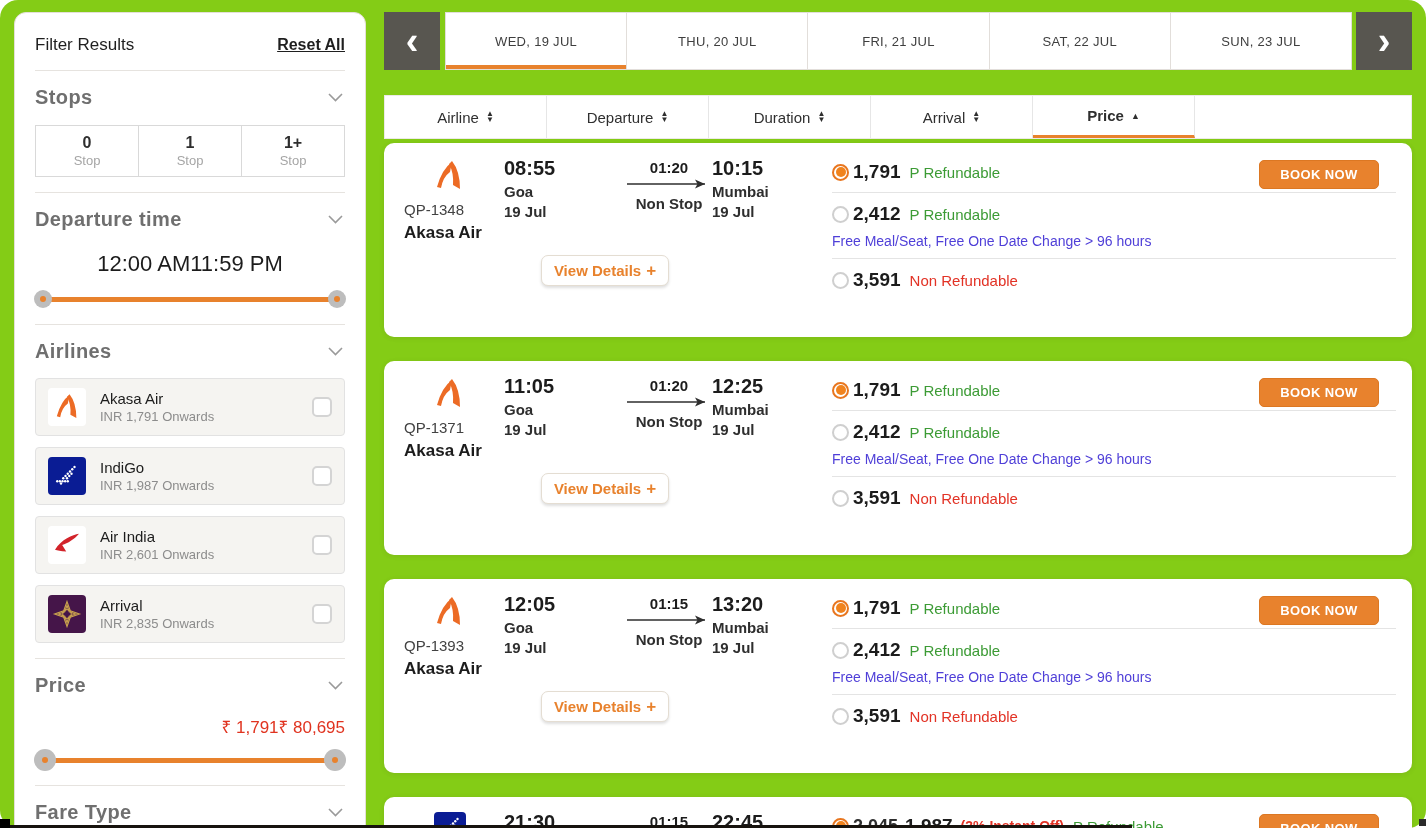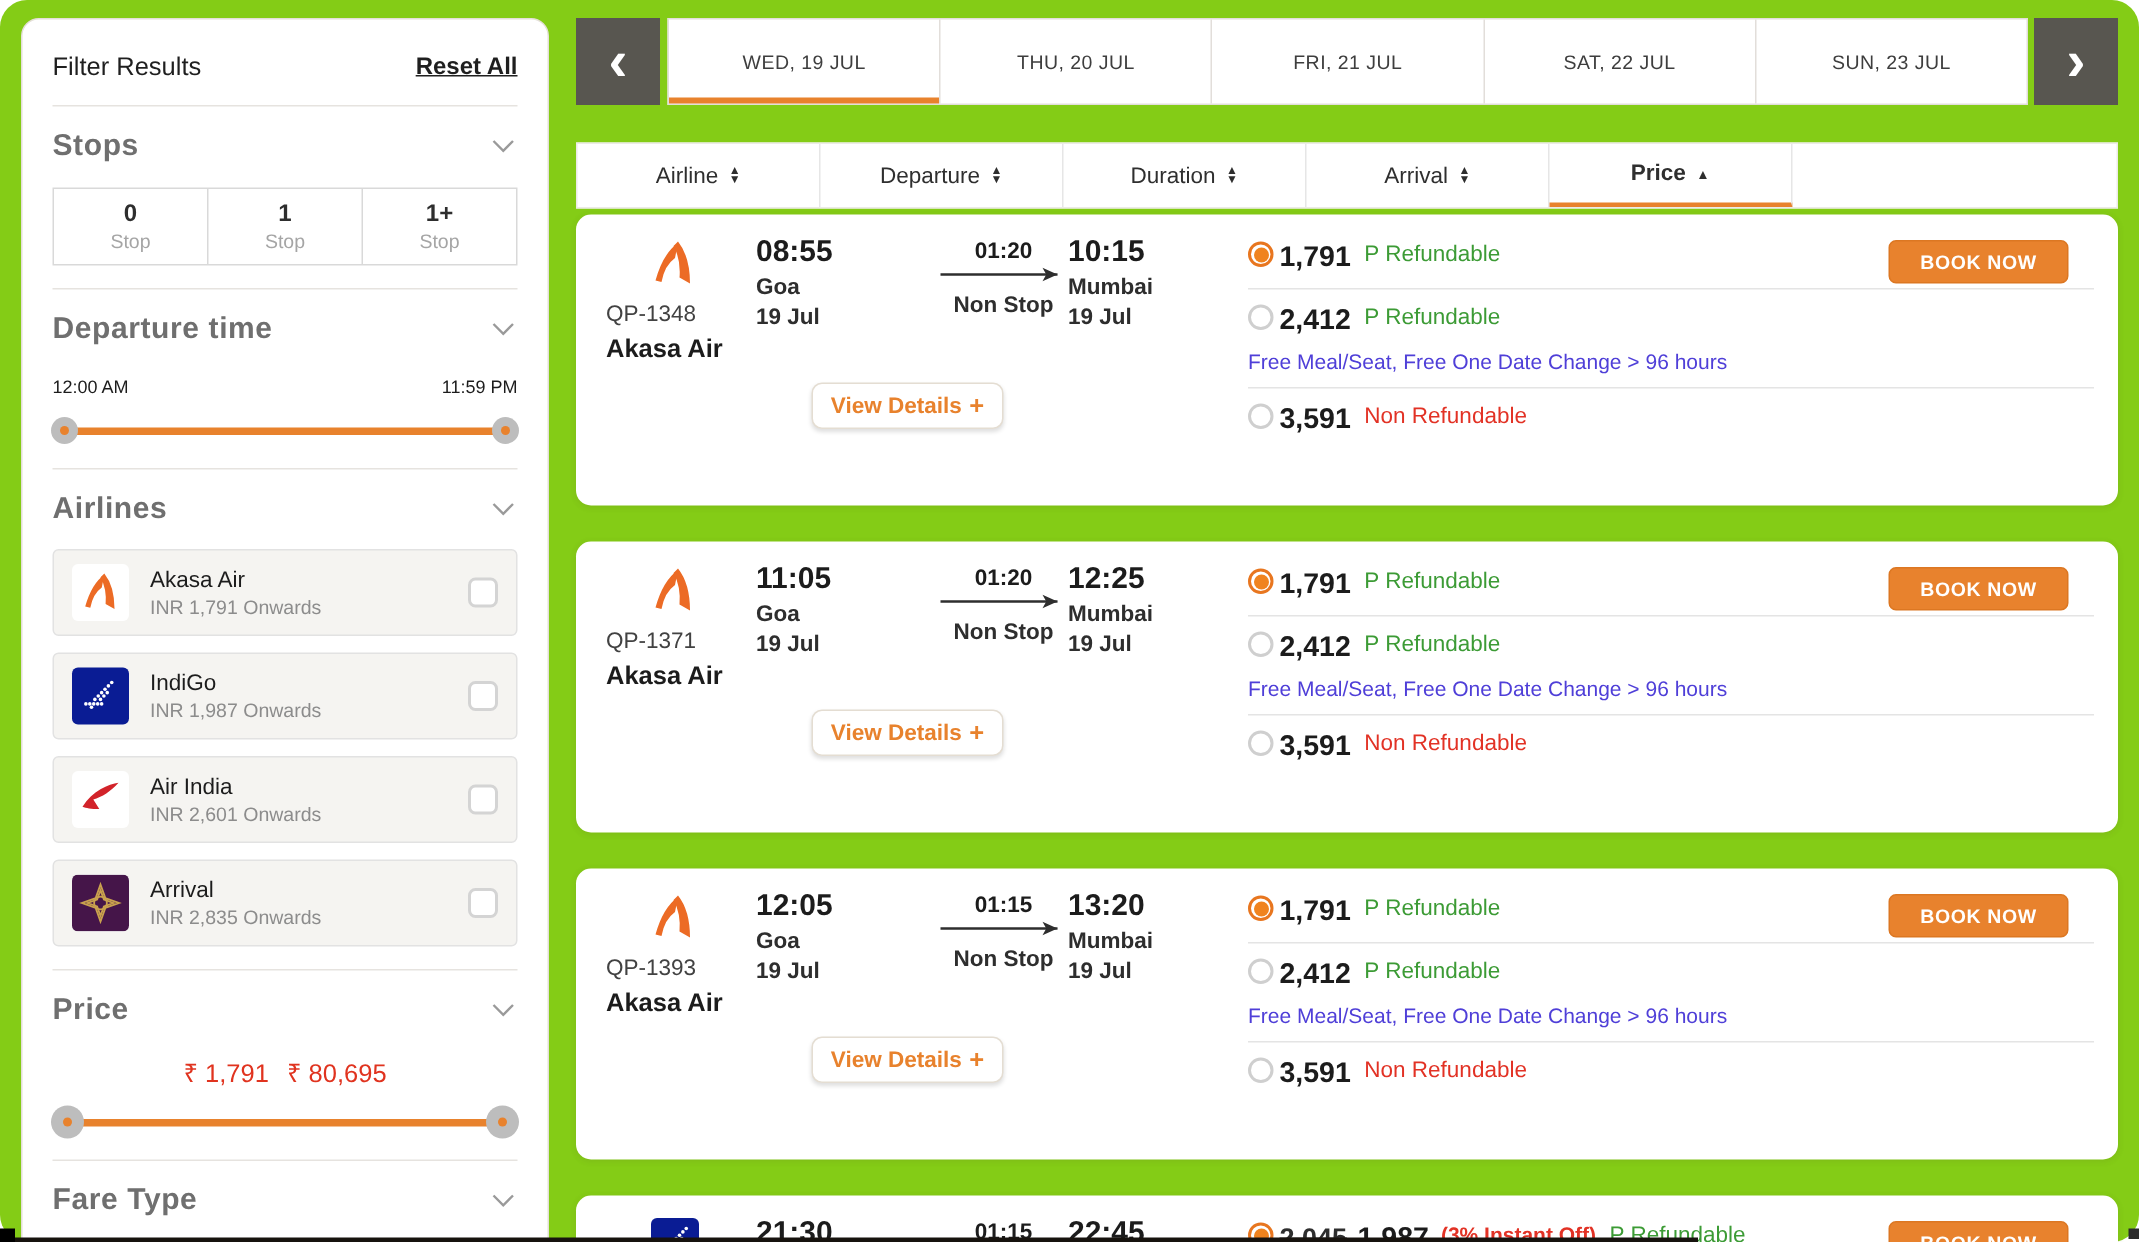--- a/index.html
+++ b/index.html
@@ -18,43 +18,43 @@
   .sb-sec-head { display:flex; justify-content:space-between; align-items:center; cursor:pointer; }
   .sb-sec-title { font-size:20px; font-weight:700; color:#6F6F6F; letter-spacing:.4px; }
   .chev { margin-right:2px; }
 
   .stops-row { display:flex; margin-top:16px; border:1px solid #D9D9D9; height:52px; background:#fff; }
   .stop-box { flex:1; text-align:center; padding-top:8px; border-right:1px solid #D9D9D9; cursor:pointer; }
   .stop-box:last-child { border-right:none; }
   .stop-count { font-size:16px; font-weight:700; color:#2E2E2E; }
   .stop-label { font-size:13px; color:#A5A5A5; margin-top:1px; }
 
-  .time-labels { display:flex; justify-content:space-between; margin-top:20px;
-                 font-size:12px; color:#1C1C1C; }
+  .time-labels { display:flex; justify-content:center; margin-top:20px;
+                 font-size:22px; color:#1C1C1C; }
   .slider { position:relative; height:20px; margin:12px 4px 0; }
   .slider .track { position:absolute; top:8px; left:0; right:0; height:5px; background:#E8822D; border-radius:3px; }
   .handle { position:absolute; top:1px; width:18px; height:18px; background:#BDBDBD; border-radius:50%; cursor:pointer; }
   .handle::after { content:''; position:absolute; left:6px; top:6px; width:6px; height:6px; border-radius:50%; background:#E8822D; }
   .handle.l { left:-5px; } .handle.r { right:-5px; }
   .slider.big .handle { width:22px; height:22px; top:-1px; }
   .slider.big .handle::after { left:8px; top:8px; }
 
   .air-list { margin-top:15px; }
   .air-item { display:flex; align-items:center; background:#F5F4F1; border:1px solid #E2E2E2;
               border-radius:4px; height:58px; padding:0 12px; margin-bottom:11px; cursor:pointer; }
   .logo-box { width:38px; height:38px; border-radius:4px; background:#fff; display:flex;
               align-items:center; justify-content:center; margin-right:14px; flex:none; overflow:hidden; }
   .lg-indigo { background:#0A1C94; }
   .air-name { font-size:15px; color:#1C1C1C; }
   .air-sub { font-size:13px; color:#8C8C8C; margin-top:2px; }
   .checkbox { margin-left:auto; width:20px; height:20px; background:#fff;
               border:2px solid #D4D4D4; border-radius:5px; cursor:pointer; flex:none; }
 
-  .price-labels { display:flex; justify-content:center; margin-top:18px;
-                  font-size:17px; color:#E0331F;gap:12px; }
+  .price-labels { display:flex; justify-content:flex-end; margin-top:18px;
+                  font-size:17px; color:#E0331F; }
   .partial-box { margin-top:15px; height:14px; border:1px solid #DCDCDC; border-bottom:none;
                  background:#F5F4F1; border-radius:4px 4px 0 0; }
 
   
   .main { position:absolute; left:384px; top:12px; width:1028px; }
 
   .date-bar { display:flex; height:58px; }
   .nav-btn { width:56px; height:58px; background:#585650; color:#fff; border:none; cursor:pointer;
              font-size:38px; line-height:50px; font-weight:700; display:flex; align-items:center; justify-content:center; }
   .nav-btn.prev { margin-right:5px; } .nav-btn.next { margin-left:4px; }
@@ -89,21 +89,21 @@
   .dur-stops { font-size:15px; font-weight:700; color:#2E2E2E; margin-top:1px; }
   .view-btn { position:absolute; left:157px; top:112px; width:128px; height:31px; background:#fff;
               border:1px solid #E4DDD2; border-radius:7px; box-shadow:0 2px 3px rgba(0,0,0,.13);
               color:#E8822D; font-size:15px; font-weight:600; cursor:pointer;
               display:flex; align-items:center; justify-content:center; gap:5px;
               font-family:"Liberation Sans", sans-serif; }
   .view-btn .plus { font-weight:700; font-size:17px; }
   .fares { position:absolute; left:448px; top:8px; right:16px; }
   .fare-opt { padding:10px 0 9px; }
   .fare-opt:not(:last-child) { border-bottom:1px solid #E4E4E4; }
-  .fare-line { display:flex; }
+  .fare-line { display:flex; align-items:center; }
   .radio { flex:none; width:17px; height:17px; border:2px solid #CFCFCF; border-radius:50%;
            background:#fff; margin-right:4px; position:relative; cursor:pointer; }
   .radio.selected { border-color:#E8761F; }
   .radio.selected::after { content:''; position:absolute; inset:1.5px; border-radius:50%; background:#F0831E; }
   .fare-old { font-size:18px; font-weight:700; color:#2E2E2E; text-decoration:line-through; margin-right:7px; }
   .fare-price { font-size:19px; font-weight:700; color:#1C1C1C; }
   .fare-offer { font-size:14px; font-weight:600; color:#E23225; margin-left:8px; }
   .fare-type { font-size:15px; font-weight:500; margin-left:9px; }
   .fare-type.g { color:#3C9B35; } .fare-type.r { color:#E23225; }
   .fare-note { font-size:14px; color:#4F3FD8; margin-top:8px; }

